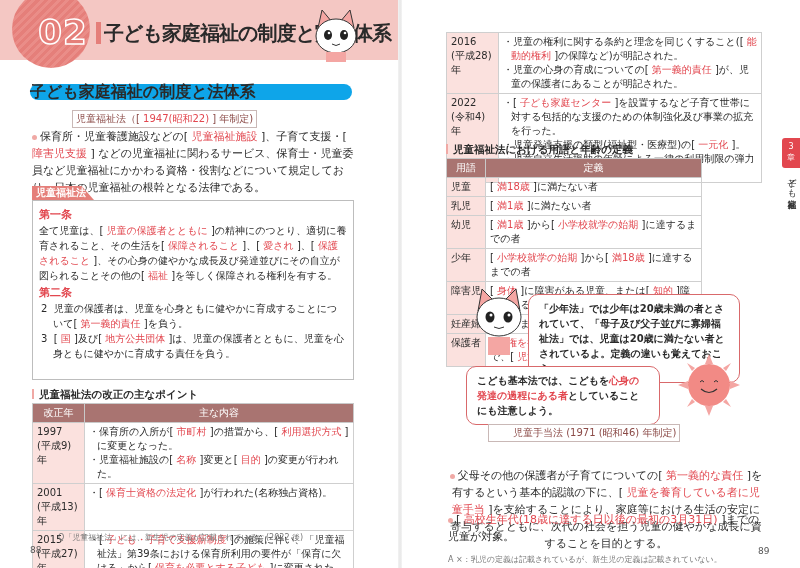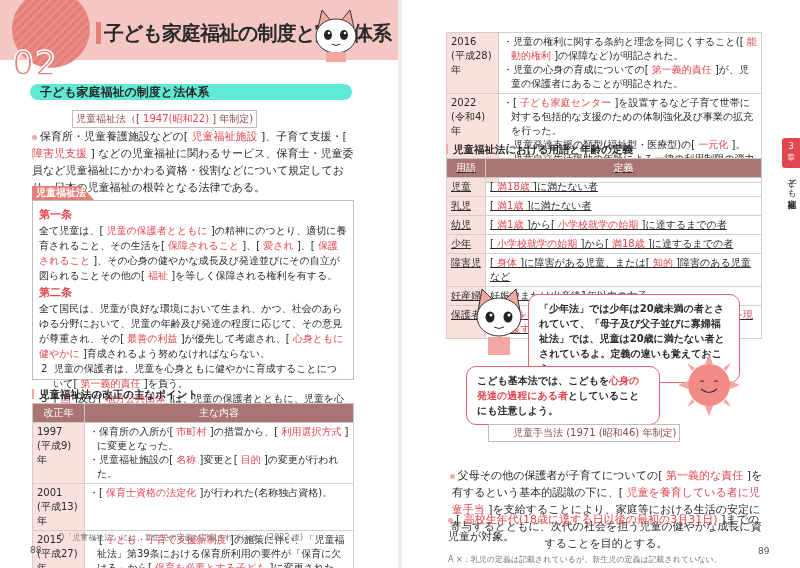--- a/index.html
+++ b/index.html
@@ -8,29 +8,29 @@
 
   .page { position: absolute; top: 0; height: 568px; }
   .page-left { left: 0; width: 400px; }
   .page-right { left: 400px; width: 400px; }
   .gutter { position: absolute; left: 398px; top: 0; width: 4px; height: 568px; background: linear-gradient(90deg, #f3f3f3, #e8e8e8, #f3f3f3); }
 
   
   .header-band { position: absolute; left: 0; top: 0; width: 400px; height: 60px; background: #f4c7c3; }
   .header-circle { position: absolute; left: 12px; top: -10px; width: 78px; height: 78px; border-radius: 50%;
     background: repeating-linear-gradient(135deg, #e57f7a 0 3px, #ea8d88 3px 6px); }
-  .header-num { position: absolute; left: 4px; top: 12px; width: 62px; text-align: center; font-size: 34px; font-weight: normal;
-    color: #e57f7a; -webkit-text-stroke: 1.5px #ffffff; letter-spacing: 1px; font-family: "DejaVu Sans", sans-serif; margin-top: 31px; }
+  .header-num { position: absolute; left: 32px; top: 12px; width: 62px; text-align: center; font-size: 34px; font-weight: bold;
+    color: #e57f7a; -webkit-text-stroke: 1.5px #ffffff; letter-spacing: 1px; font-family: "DejaVu Sans", sans-serif; }
   .header-bar { position: absolute; left: 96px; top: 22px; width: 5px; height: 22px; background: #e57f7a; }
   .header-title { position: absolute; left: 104px; top: 20px; font-size: 20px; font-weight: bold; color: #2a2a2a; letter-spacing: -1px; white-space: nowrap; }
   .mascot-head { position: absolute; left: 308px; top: 6px; width: 56px; height: 56px; }
 
   
-  .section-pill { position: absolute; left: 30px; top: 84px; width: 322px; height: 16px; background: #5eead4; border-radius: 8px;
-    font-size: 12px; font-weight: bold; padding-left: 10px; line-height: 16px; }
+  .section-pill { position: absolute; left: 30px; top: 84px; width: 322px; height: 16px; background: #0ea5e9; border-radius: 8px;
+    font-size: 16px; font-weight: bold; line-height: 16px; }
 
   .law-label { position: absolute; font-size: 10px; border: 1px solid #c9b8b6; padding: 1px 3px; color: #8b4a47; background: #fff; white-space: nowrap; margin-left: 40px; }
   .red { color: #e2474f; }
 
   .bullet-para { position: absolute; font-size: 11px; line-height: 17px; }
   .bullet-dot { display: inline-block; width: 5px; height: 5px; border-radius: 50%; background: #f0a9a5; margin-right: 3px; vertical-align: middle; }
 
   
   .law-tab { position: absolute; left: 32px; top: 186px; width: 62px; height: 14px; background: #e57f7a; color: #fff; font-size: 10px; font-weight: bold; padding-left: 4px; line-height: 14px; clip-path: polygon(0 0, 80% 0, 100% 100%, 0 100%); }
   .law-box { position: absolute; left: 32px; top: 200px; width: 322px; height: 180px; border: 1px solid #bdbdbd; background: #fff; padding: 4px 6px; font-size: 10px; line-height: 15px; }
@@ -81,21 +81,20 @@
 
   <div class="law-label" style="left:32px; top:110px;"><span>児童福祉法（[ </span><span class="red">1947(昭和22)</span><span> ] 年制定)</span></div>
 
   <div class="bullet-para" style="left:32px; top:128px; width:322px;"><span class="bullet-dot"></span><span>保育所・児童養護施設などの[ </span><span class="red">児童福祉施設</span><span> ]、子育て支援・[ </span><span class="red">障害児支援</span><span> ] などの児童福祉に関わるサービス、保育士・児童委員など児童福祉にかかわる資格・役割などについて規定しており、日本の児童福祉の根幹となる法律である。</span></div>
 
   <div class="law-tab">児童福祉法</div>
   <div class="law-box">
     <div class="article-title">第一条</div>
     <div><span>全て児童は、[ </span><span class="red">児童の保護者とともに</span><span> ]の精神にのつとり、適切に養育されること、その生活を[ </span><span class="red">保障されること</span><span> ]、[ </span><span class="red">愛され</span><span> ]、[ </span><span class="red">保護されること</span><span> ]、その心身の健やかな成長及び発達並びにその自立が図られることその他の[ </span><span class="red">福祉</span><span> ]を等しく保障される権利を有する。</span></div>
     <div class="article-title">第二条</div>
-    <div><span>全て国民は、児童が良好な環境において生まれ、かつ、社会のあらゆる分野において、児童の年齢及び発達の程度に応じて、その意見が尊重され、その[ </span><span class="red">最善の利益</span><span> ]が優先して考慮され、[ </span><span class="red">心身ともに健やかに</span><span> ]育成されるよう努めなければならない。</span></div>
     <div class="num-line"><span>2</span>&nbsp;&nbsp;<span>児童の保護者は、児童を心身ともに健やかに育成することについて[ </span><span class="red">第一義的責任</span><span> ]を負う。</span></div>
     <div class="num-line"><span>3</span>&nbsp;&nbsp;<span>[ </span><span class="red">国</span><span> ]及び[ </span><span class="red">地方公共団体</span><span> ]は、児童の保護者とともに、児童を心身ともに健やかに育成する責任を負う。</span></div>
   </div>
 
   <div class="subsection-title" style="left:32px; top:388px;">児童福祉法の改正の主なポイント</div>
 
   <table id="rev-table" style="position:absolute; left:32px; top:403px; width:322px;">
     <thead>
         <tr>
       <th style="width:52px;">改正年</th>
@@ -151,21 +150,21 @@
           <td>
             <div class="li"><span>・[ </span><span class="red">子ども家庭センター</span><span> ]を設置するなど子育て世帯に対する包括的な支援のための体制強化及び事業の拡充を行った。</span><span class="red"></span><span></span></div>
             <div class="li"><span>・児童発達支援の類型(福祉型・医療型)の[ </span><span class="red">一元化</span><span> ]。</span><span class="red"></span><span></span></div>
             <div class="li"><span>・児童自立生活援助の年齢による一律の利用制限の弾力化。</span><span class="red"></span><span></span><span class="red"></span><span></span></div>
           </td>
         </tr>
       </tbody>
   </table>
 
   <div class="subsection-title" style="left:46px; top:143px;">児童福祉法における用語と年齢の定義</div>
-  <table style="position:absolute; left:46px; top:158px; width:316px;text-decoration:underline;">
+  <table style="position:absolute; left:46px; top:158px; width:256px;">
     <thead>
         <tr>
       <th style="width:32px;">用語</th>
       <th>定義</th>
     </tr>
       </thead>
     <tbody id="terms-body">
         <tr>
           <td class="term">児童</td>
           <td><span>[ </span><span class="red">満18歳</span><span> ]に満たない者</span><span class="red"></span><span></span></td>

